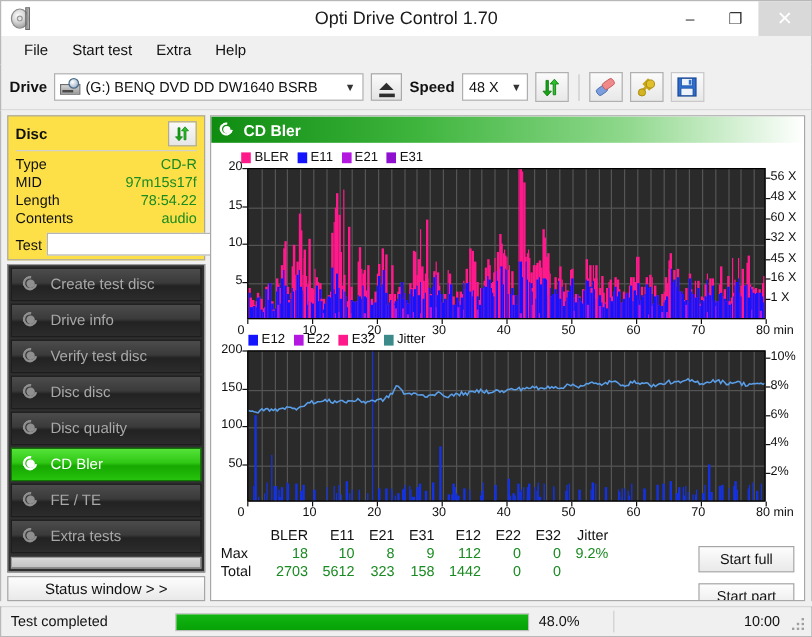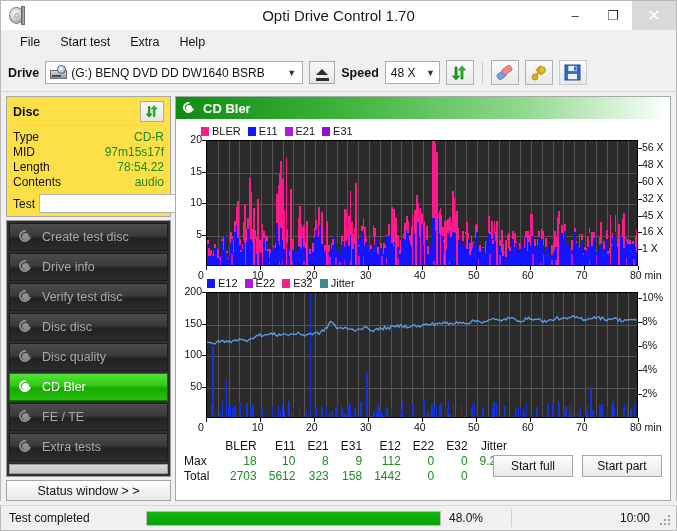--- a/index.html
+++ b/index.html
@@ -372,21 +372,21 @@
     padding: 0 6px;
     font-size: 12px;
     line-height: 15px;
   }
   .stats td.rowhdr, .stats th.rowhdr {
     color: #111; text-align: left; padding-left: 2px; padding-right: 10px;
   }
   .side-buttons {
     position: absolute;
     right: 8px; top: 442px;
-    display: flex; flex-direction: row; gap: 9px;
+    display: flex; flex-direction: column; gap: 9px;
   }
   .act-btn {
     width: 80px; height: 22px;
     background: linear-gradient(to bottom,#fdfdfd,#e9e9e9);
     border: 1px solid #a5a5a5;
     display: flex; align-items: center; justify-content: center;
     font-size: 12px; color: #111;
   }
 
   

